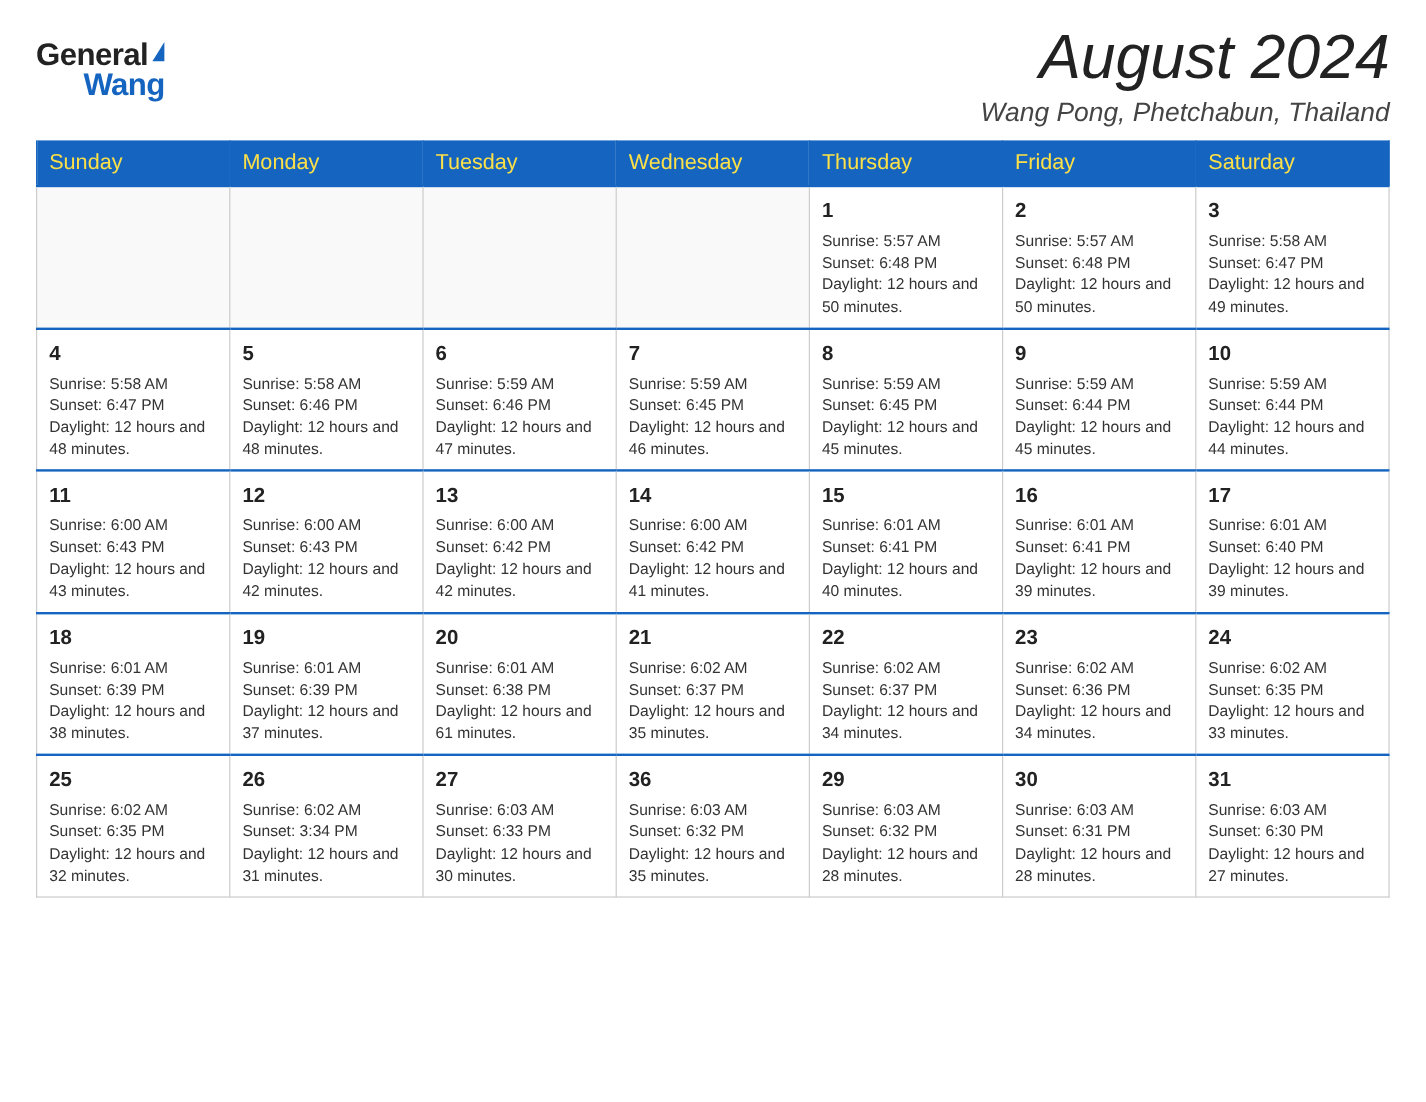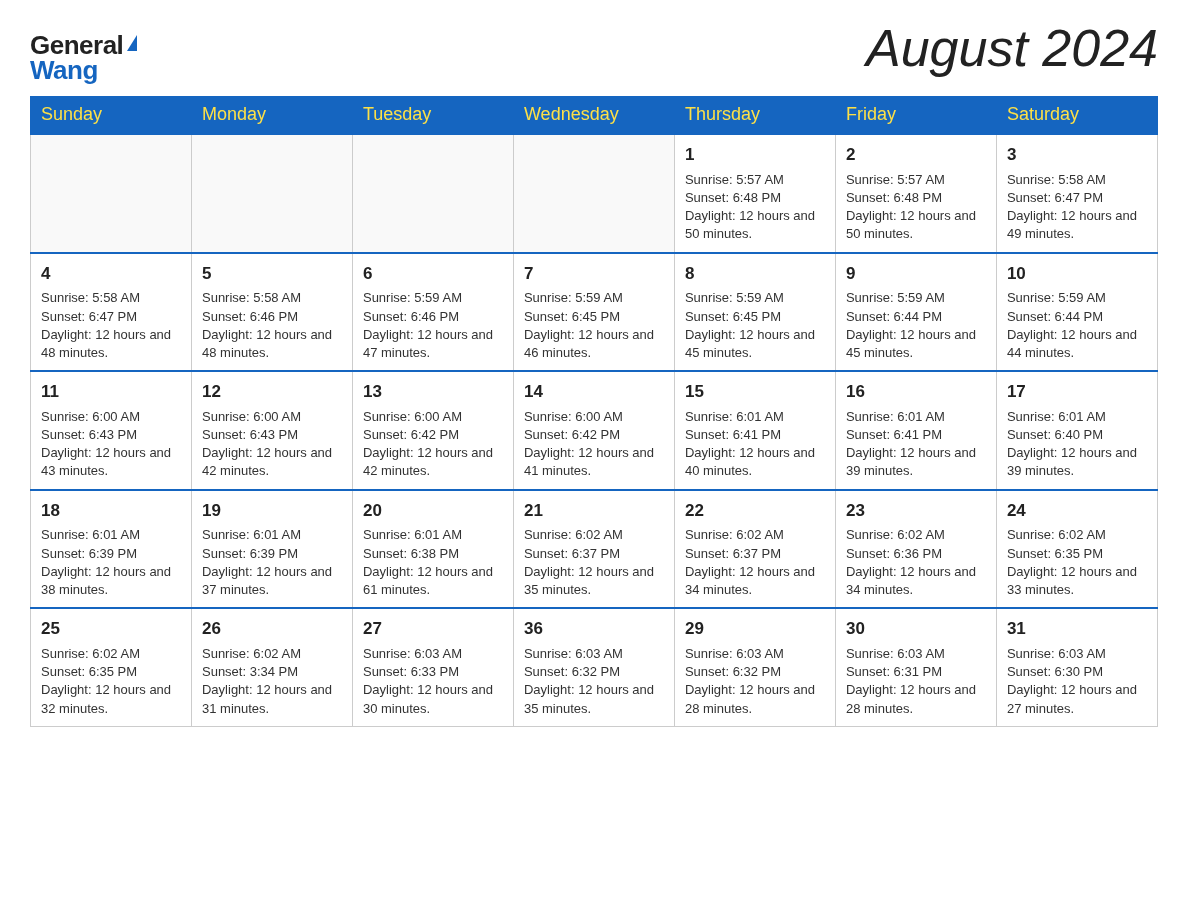--- a/index.html
+++ b/index.html
@@ -13,21 +13,21 @@
     }
     .header {
       display: flex;
       justify-content: space-between;
       align-items: flex-start;
       margin-bottom: 10px;
     }
     .logo {
       display: flex;
       flex-direction: column;
-      align-items: flex-start;
+      align-items: flex-end;
       padding-top: 10px;
     }
     .logo-general {
       font-size: 26px;
       font-weight: bold;
       color: #222;
       letter-spacing: -0.5px;
     }
     .logo-blue {
       font-size: 26px;
@@ -109,20 +109,21 @@
 <div class="header">
   <div class="logo">
     <div style="display:flex; align-items:center;">
       <span class="logo-general">General</span>
       <span class="logo-triangle"></span>
     </div>
     <span class="logo-blue">Wang</span>
   </div>
   <div class="title-block">
     <div class="month-title">August 2024</div>
+    <div class="location">Wang Pong, Phetchabun, Thailand</div>
   </div>
 </div>
 
 <table class="calendar">
   <thead>
     <tr>
     <th>Sunday</th>
         <th>Monday</th>
         <th>Tuesday</th>
         <th>Wednesday</th>

